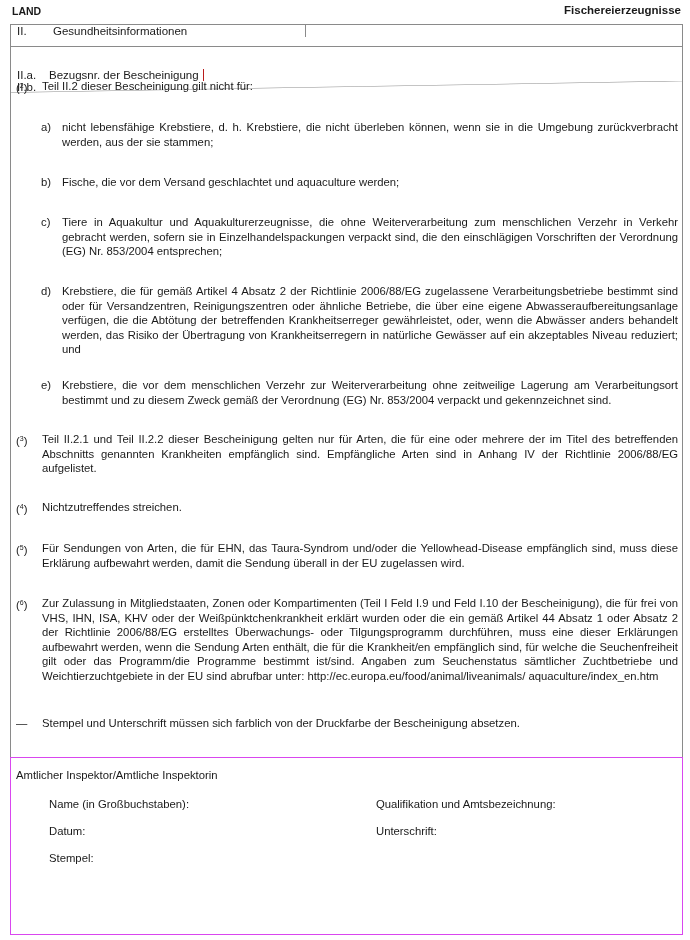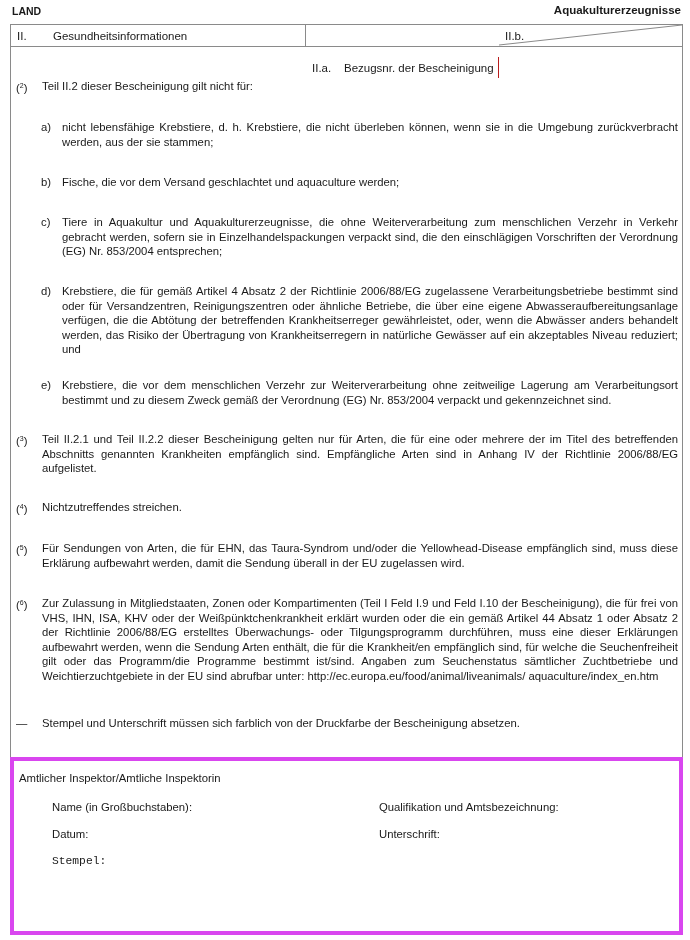--- a/index.html
+++ b/index.html
@@ -5,59 +5,59 @@
   html, body { margin: 0; padding: 0; background: #ffffff; }
   body {
     width: 690px; height: 940px; position: relative; overflow: hidden;
     font-family: "Liberation Sans", sans-serif; color: #1a1a1a; font-size: 11px;
   }
   .top-left { position: absolute; left: 12px; top: 5px; font-weight: bold; font-size: 10.5px; }
   .top-right { position: absolute; right: 9px; top: 4px; font-weight: bold; font-size: 11.5px; }
 
   .header-row {
     position: absolute; left: 10px; top: 24px; width: 673px; height: 23px;
-    border: 1px solid #8a8a8a; box-sizing: border-box; display: flex;
+    border: 1px solid #8a8a8a; box-sizing: border-box; display: flex; flex-direction: column;
   }
   .hcell { height: 100%; box-sizing: border-box; display: flex; align-items: center; font-size: 11.5px; position: relative; }
   .hcell.c1 { width: 295px; border-right: 1px solid #8a8a8a; }
   .hcell.c2 { width: 193px; border-right: 1px solid #b91c1c; margin-top: 32px; }
   .hcell.c3 { flex: 1; }
   .hcell .num { display: inline-block; padding-left: 6px; }
   .c1 .num { width: 36px; }
   .c2 .num { width: 32px; }
   .c3 .num { width: auto; }
   .diag { position: absolute; left: 0; top: 0; width: 100%; height: 100%; }
 
   .body-box {
     position: absolute; left: 10px; top: 46px; width: 673px; height: 712px;
     border: 1px solid #8a8a8a; border-top: none; box-sizing: border-box;
   }
   .sign-box {
     position: absolute; left: 10px; top: 757px; width: 673px; height: 178px;
-    border: 4px solid #d946ef; box-sizing: border-box;
+    border: 1px solid #d946ef; box-sizing: border-box;
   }
 
   .note { position: absolute; left: 16px; width: 662px; display: flex; line-height: 14.5px; font-size: 11.3px; }
   .note .mark { width: 26px; flex: none; }
   .note .mark sup { font-size: 7px; vertical-align: 4px; }
   .note .txt { flex: 1; text-align: justify; }
 
   .sub { position: absolute; left: 41px; width: 637px; display: flex; line-height: 14.5px; font-size: 11.3px; }
   .sub .lbl { width: 21px; flex: none; }
   .sub .txt { flex: 1; text-align: justify; }
   .u { }
 
   .sign-title { position: absolute; left: 5px; top: 11px; font-size: 11.3px; }
   .sign-field { position: absolute; font-size: 11.3px; margin-left: 6px; }
 </style>
 </head>
 <body>
 
 <div class="top-left">LAND</div>
-<div class="top-right">Aquakulturerzeugnisse</div>
+<div class="top-right">Fischereierzeugnisse</div>
 
 <div class="header-row">
   <div class="hcell c1">
     <span class="num">II.</span>
     <span>Gesundheitsinformationen</span>
   </div>
   <div class="hcell c2">
     <span class="num">II.a.</span>
     <span>Bezugsnr. der Bescheinigung</span>
   </div>
@@ -121,14 +121,14 @@
   <span class="mark">—</span>
   <span class="txt">Stempel und Unterschrift müssen sich farblich von der Druckfarbe der Bescheinigung absetzen.</span>
 </div>
 
 <div class="sign-box">
   <div class="sign-title">Amtlicher Inspektor/Amtliche Inspektorin</div>
   <div class="sign-field" style="left:32px; top:40px;">Name (in Großbuchstaben):</div>
   <div class="sign-field" style="left:359px; top:40px;">Qualifikation und Amtsbezeichnung:</div>
   <div class="sign-field" style="left:32px; top:67px;">Datum:</div>
   <div class="sign-field" style="left:359px; top:67px;">Unterschrift:</div>
-  <div class="sign-field" style="left:32px; top:94px;font-family:Liberation Mono, monospace;">Stempel:</div>
+  <div class="sign-field" style="left:32px; top:94px;">Stempel:</div>
 </div>
 
 </body></html>

